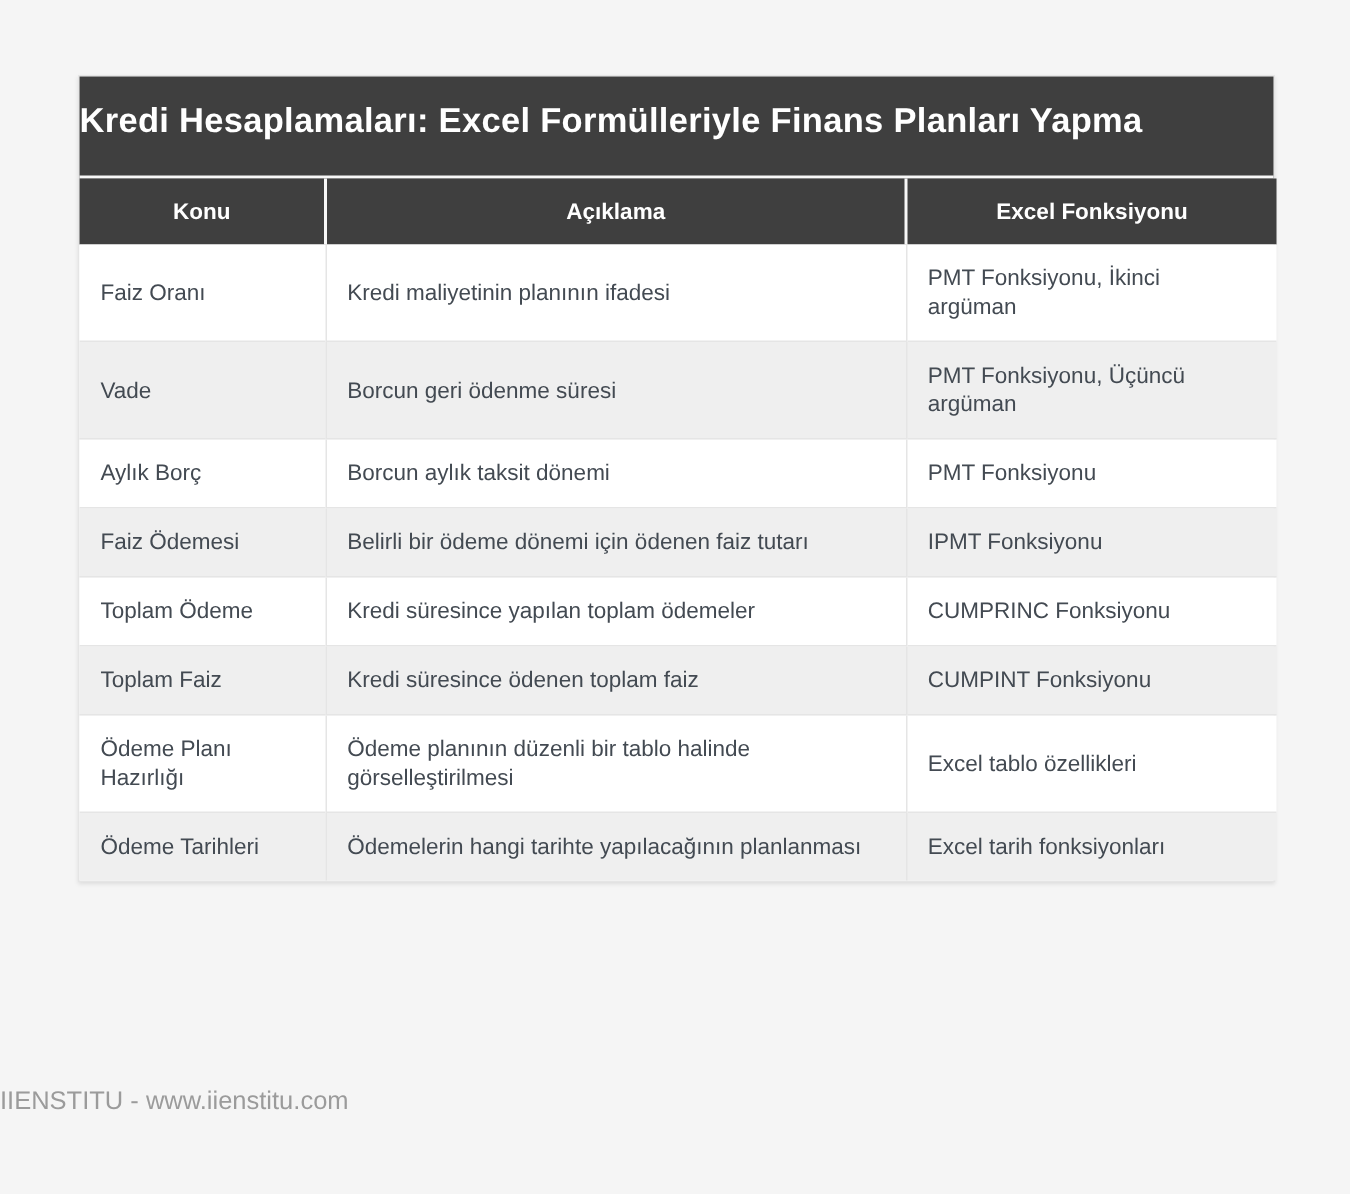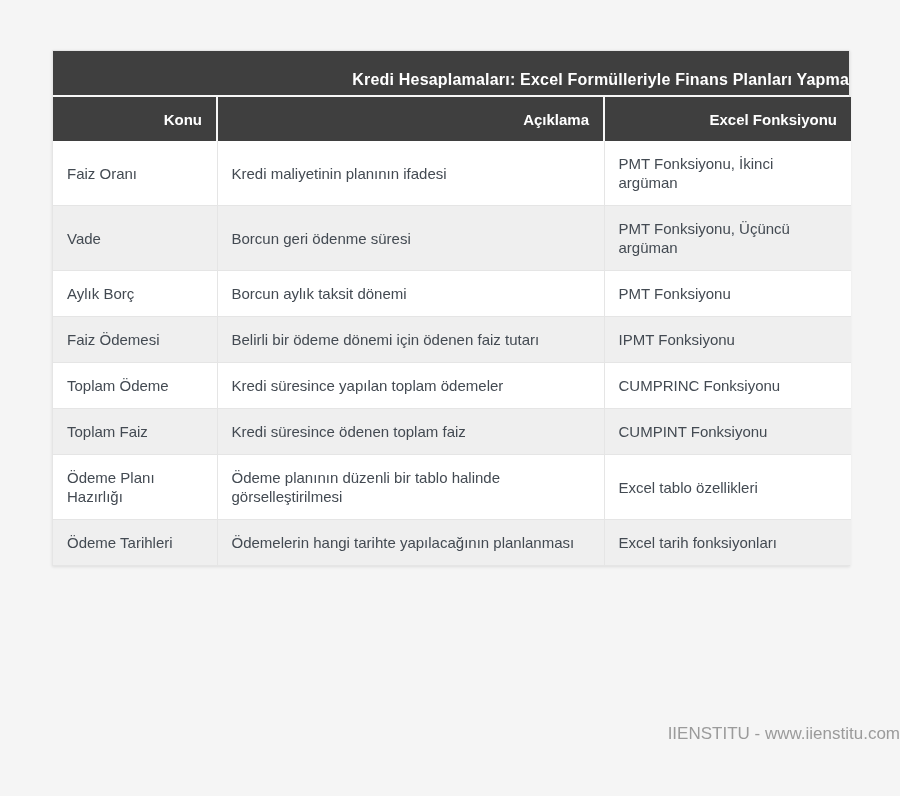--- a/index.html
+++ b/index.html
@@ -26,44 +26,44 @@
     left: 52px;
     top: 50px;
     width: 798px;
     box-shadow: 0 1px 3px rgba(0,0,0,0.10);
     border: 1px solid var(--border);
     background: var(--row-white);
   }
   .title-bar {
     background: var(--header-bg);
     color: var(--header-text);
-    height: 46px;
+    height: 68px;
     line-height: 58px;
-    text-align: right;
-    font-size: 16px;
+    text-align: left;
+    font-size: 23px;
     font-weight: bold;
     letter-spacing: 0.2px;
     border-bottom: 2px solid var(--header-sep);
     white-space: nowrap;
     overflow: hidden;
   }
   table {
     width: 100%;
     border-collapse: collapse;
     table-layout: fixed;
   }
   col.c1 { width: 164px; }
   col.c2 { width: 387px; }
   col.c3 { width: 247px; }
   thead th {
     background: var(--header-bg);
     color: var(--header-text);
     font-size: 15px;
     font-weight: bold;
-    text-align: right;
+    text-align: center;
     padding: 12px 14px;
     height: 44px;
     vertical-align: middle;
   }
   thead th + th { border-left: 2px solid var(--header-sep); }
   tbody td {
     font-size: 15px;
     color: var(--body-text);
     line-height: 19px;
     padding: 13px 22px 13px 14px;
@@ -72,21 +72,21 @@
   }
   tbody td + td { border-left: 1px solid var(--border); }
   tbody tr:nth-child(odd)  { background: var(--row-white); }
   tbody tr:nth-child(even) { background: var(--zebra); }
   tbody tr:first-child td  { border-top: none; }
   .footer {
     position: absolute;
     left: 0;
     top: 724px;
     width: 900px;
-    text-align: right;
+    text-align: left;
     font-size: 17px;
     color: var(--footer-text);
   }
 </style>
 </head>
 <body>
 
 <div class="table-wrap">
   <div class="title-bar">Kredi Hesaplamaları: Excel Formülleriyle Finans Planları Yapma</div>
   <table>

